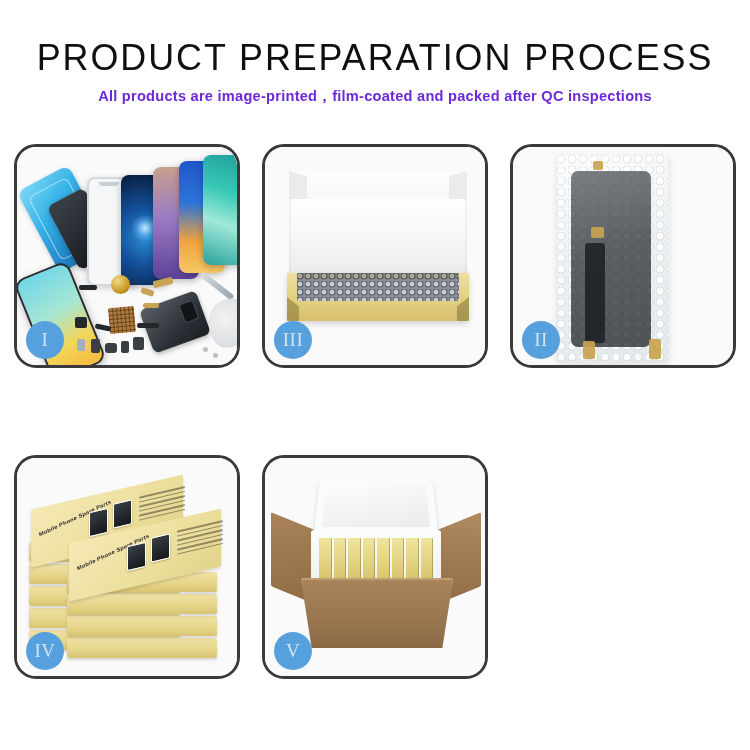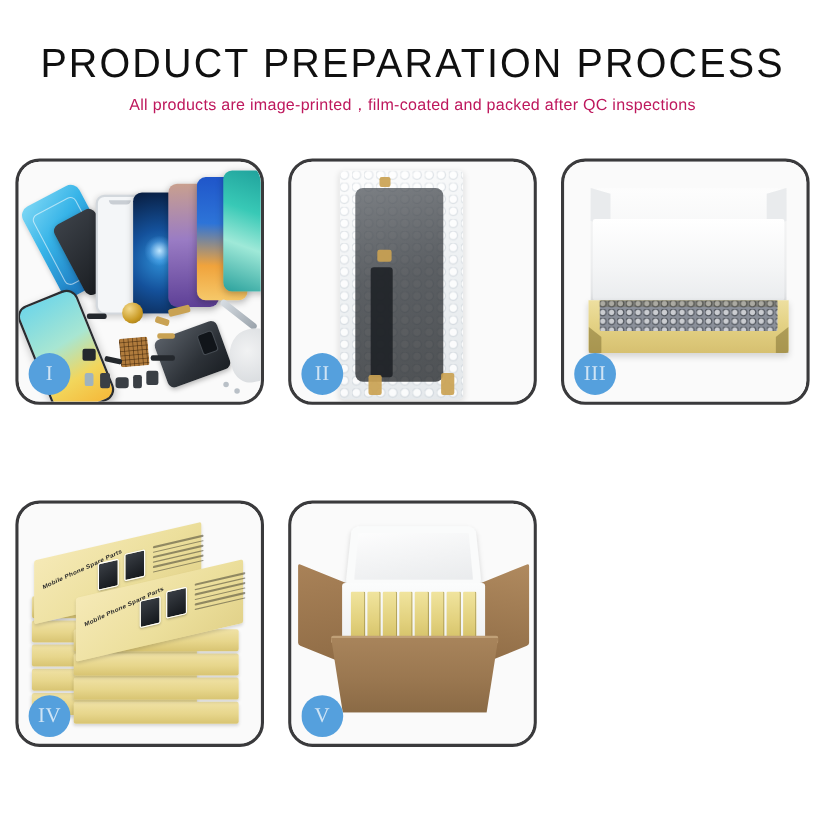--- a/index.html
+++ b/index.html
@@ -30,23 +30,23 @@
     font-weight: 400;
     letter-spacing: 2.0px;
     color: #101010;
     white-space: nowrap;
     transform: scaleX(0.97);
   }
   .page-subtitle {
     margin-top: 9px;
     font-size: 14.6px;
     line-height: 18px;
-    font-weight: 400;
+    font-weight: 700;
     letter-spacing: 0.25px;
-    color: #be185d;
+    color: #6d28d9;
     white-space: nowrap;
   }
 
   
   .grid {
     position: absolute;
     left: 14px;
     top: 144px;
     width: 722px;
     display: grid;
@@ -447,49 +447,49 @@
         <div class="sp hand"></div>
         <div class="sp screw"></div>
         <div class="sp screw2"></div>
       </div>
     </div>
     <div class="badge">I</div>
   </div>
 
   <div class="cell">
     <div class="cell-clip">
-      <div class="bubble-bag">
-        <div class="wrapped-screen"></div>
-        <div class="flex-strip"></div>
-        <div class="tape t1"></div>
-        <div class="tape t2"></div>
-        <div class="tape t3"></div>
-        <div class="tape t4"></div>
-      </div>
-    </div>
-    <div class="badge">II</div>
-  </div>
-
-  <div class="cell">
-    <div class="cell-clip">
       <div class="box3-lid"></div>
       <div class="box3-lid-flapL"></div>
       <div class="box3-lid-flapR"></div>
       <div class="box3-foam"></div>
       <div class="box3-body"></div>
       <div class="box3-bubble"></div>
       <div class="box3-inner-shadow"></div>
       <div class="box3-cornerL"></div>
       <div class="box3-cornerR"></div>
     </div>
     <div class="badge">III</div>
   </div>
 
   <div class="cell">
     <div class="cell-clip">
+      <div class="bubble-bag">
+        <div class="wrapped-screen"></div>
+        <div class="flex-strip"></div>
+        <div class="tape t1"></div>
+        <div class="tape t2"></div>
+        <div class="tape t3"></div>
+        <div class="tape t4"></div>
+      </div>
+    </div>
+    <div class="badge">II</div>
+  </div>
+
+  <div class="cell">
+    <div class="cell-clip">
       <div class="stack">
 
         <div class="sbox" style="left:0px;  top:150px;"></div>
         <div class="sbox" style="left:0px;  top:128px;"></div>
         <div class="sbox" style="left:0px;  top:106px;"></div>
         <div class="sbox" style="left:0px;  top:84px;"></div>
         <div class="sbox" style="left:0px;  top:62px;"></div>
 
         <div class="sbox" style="left:38px; top:158px;"></div>
         <div class="sbox" style="left:38px; top:136px;"></div>

